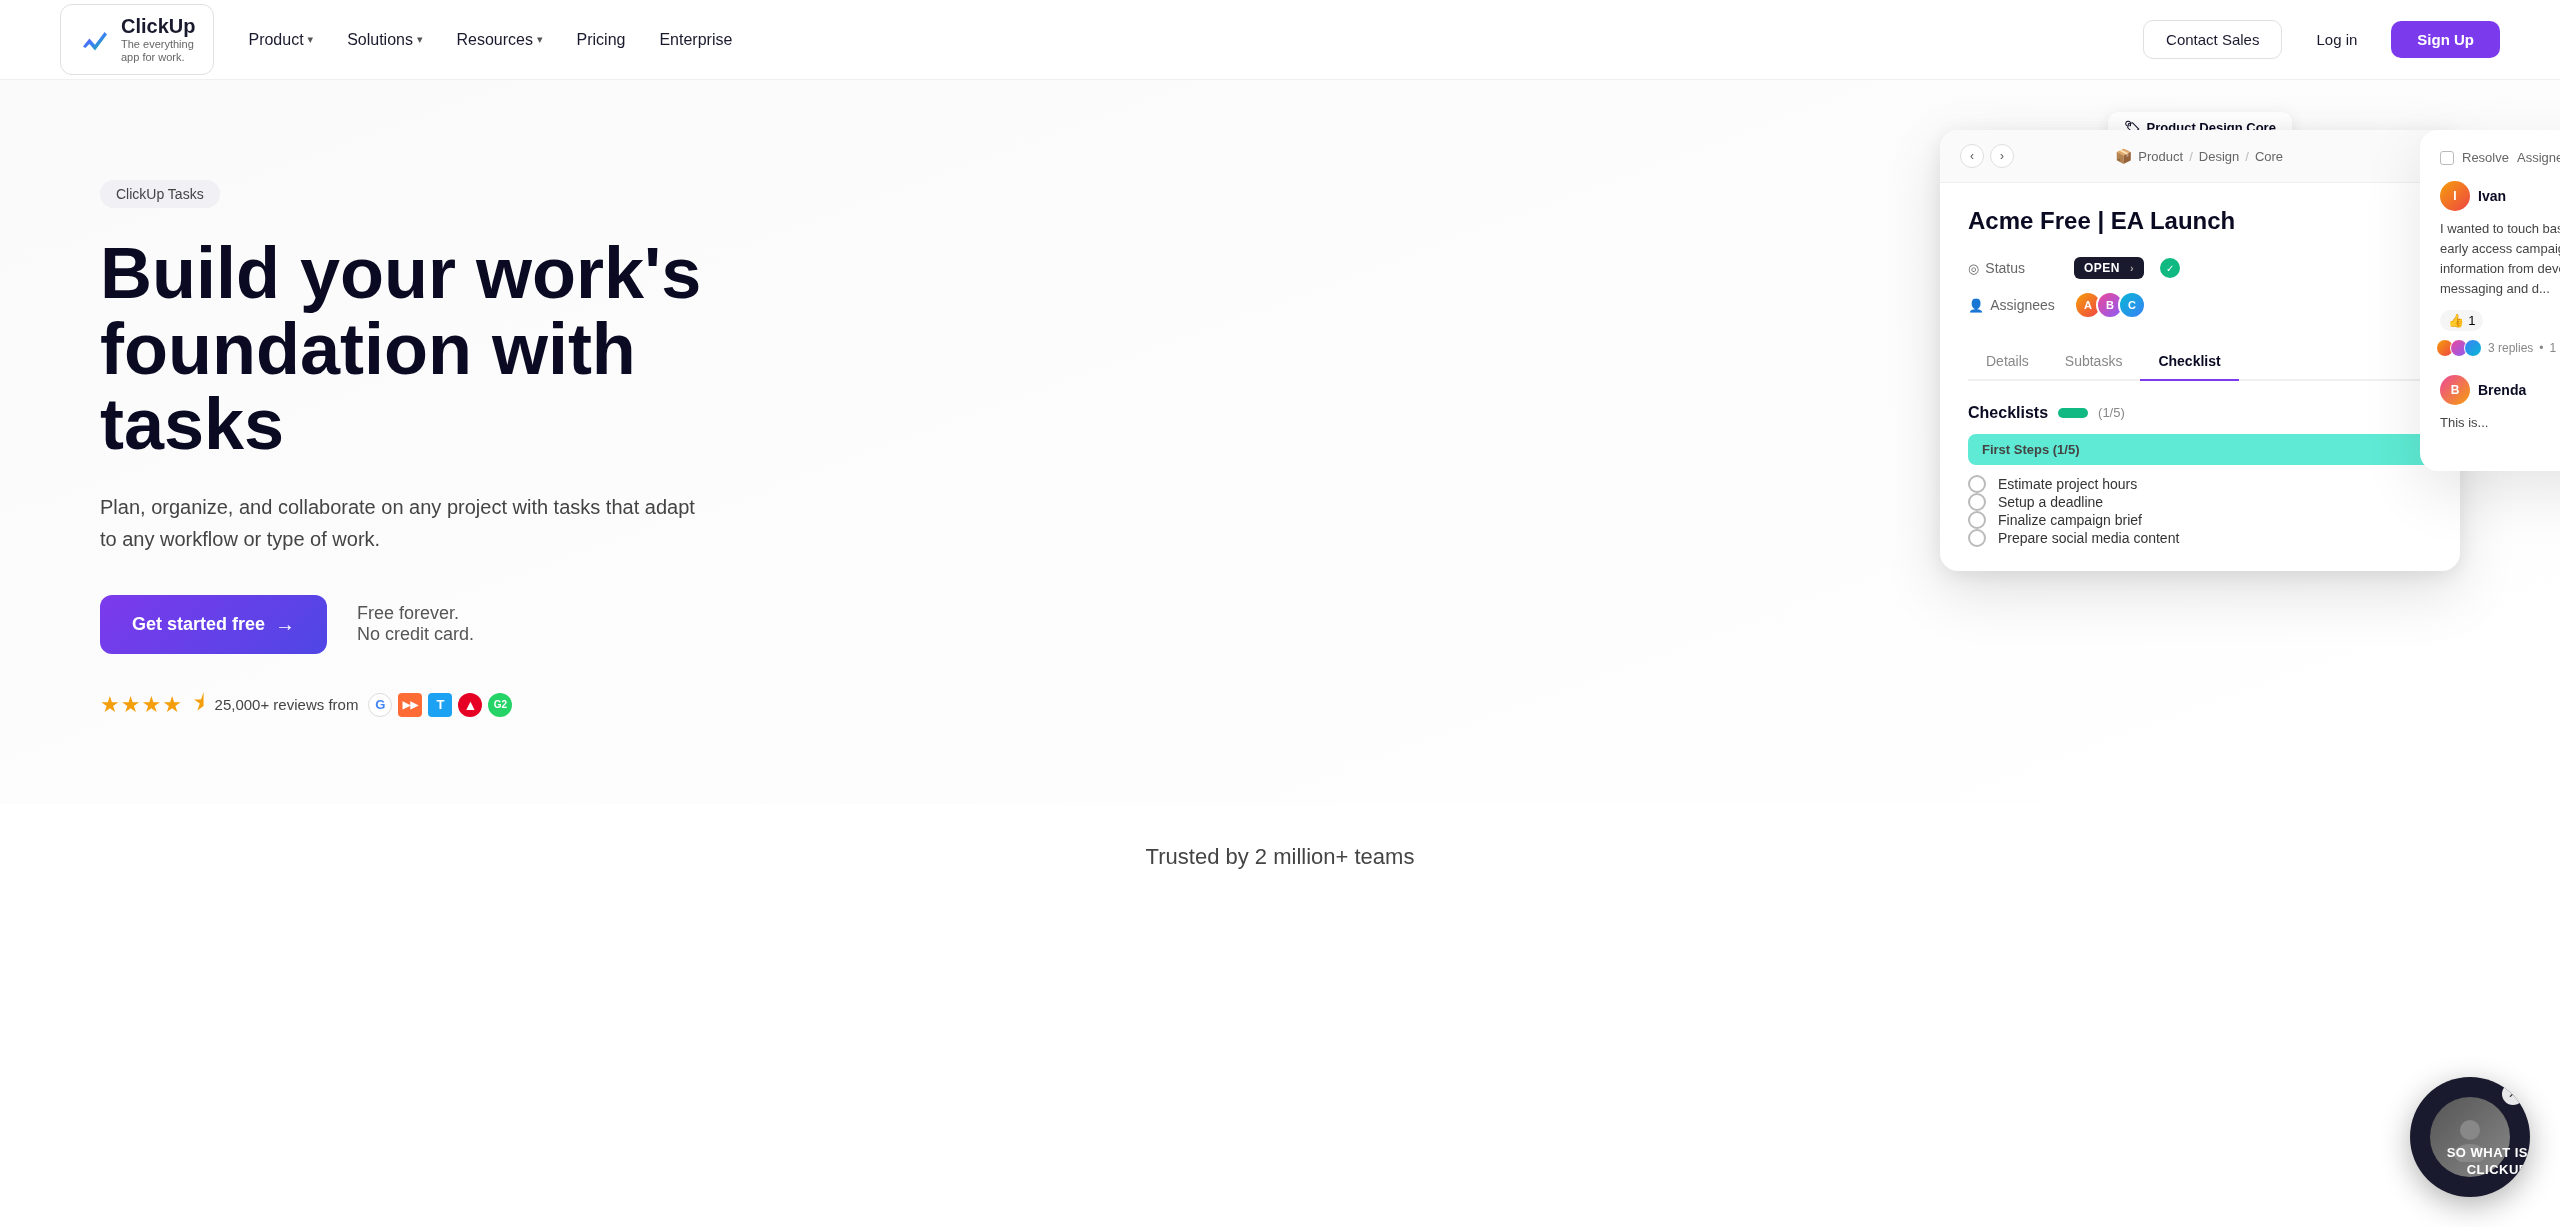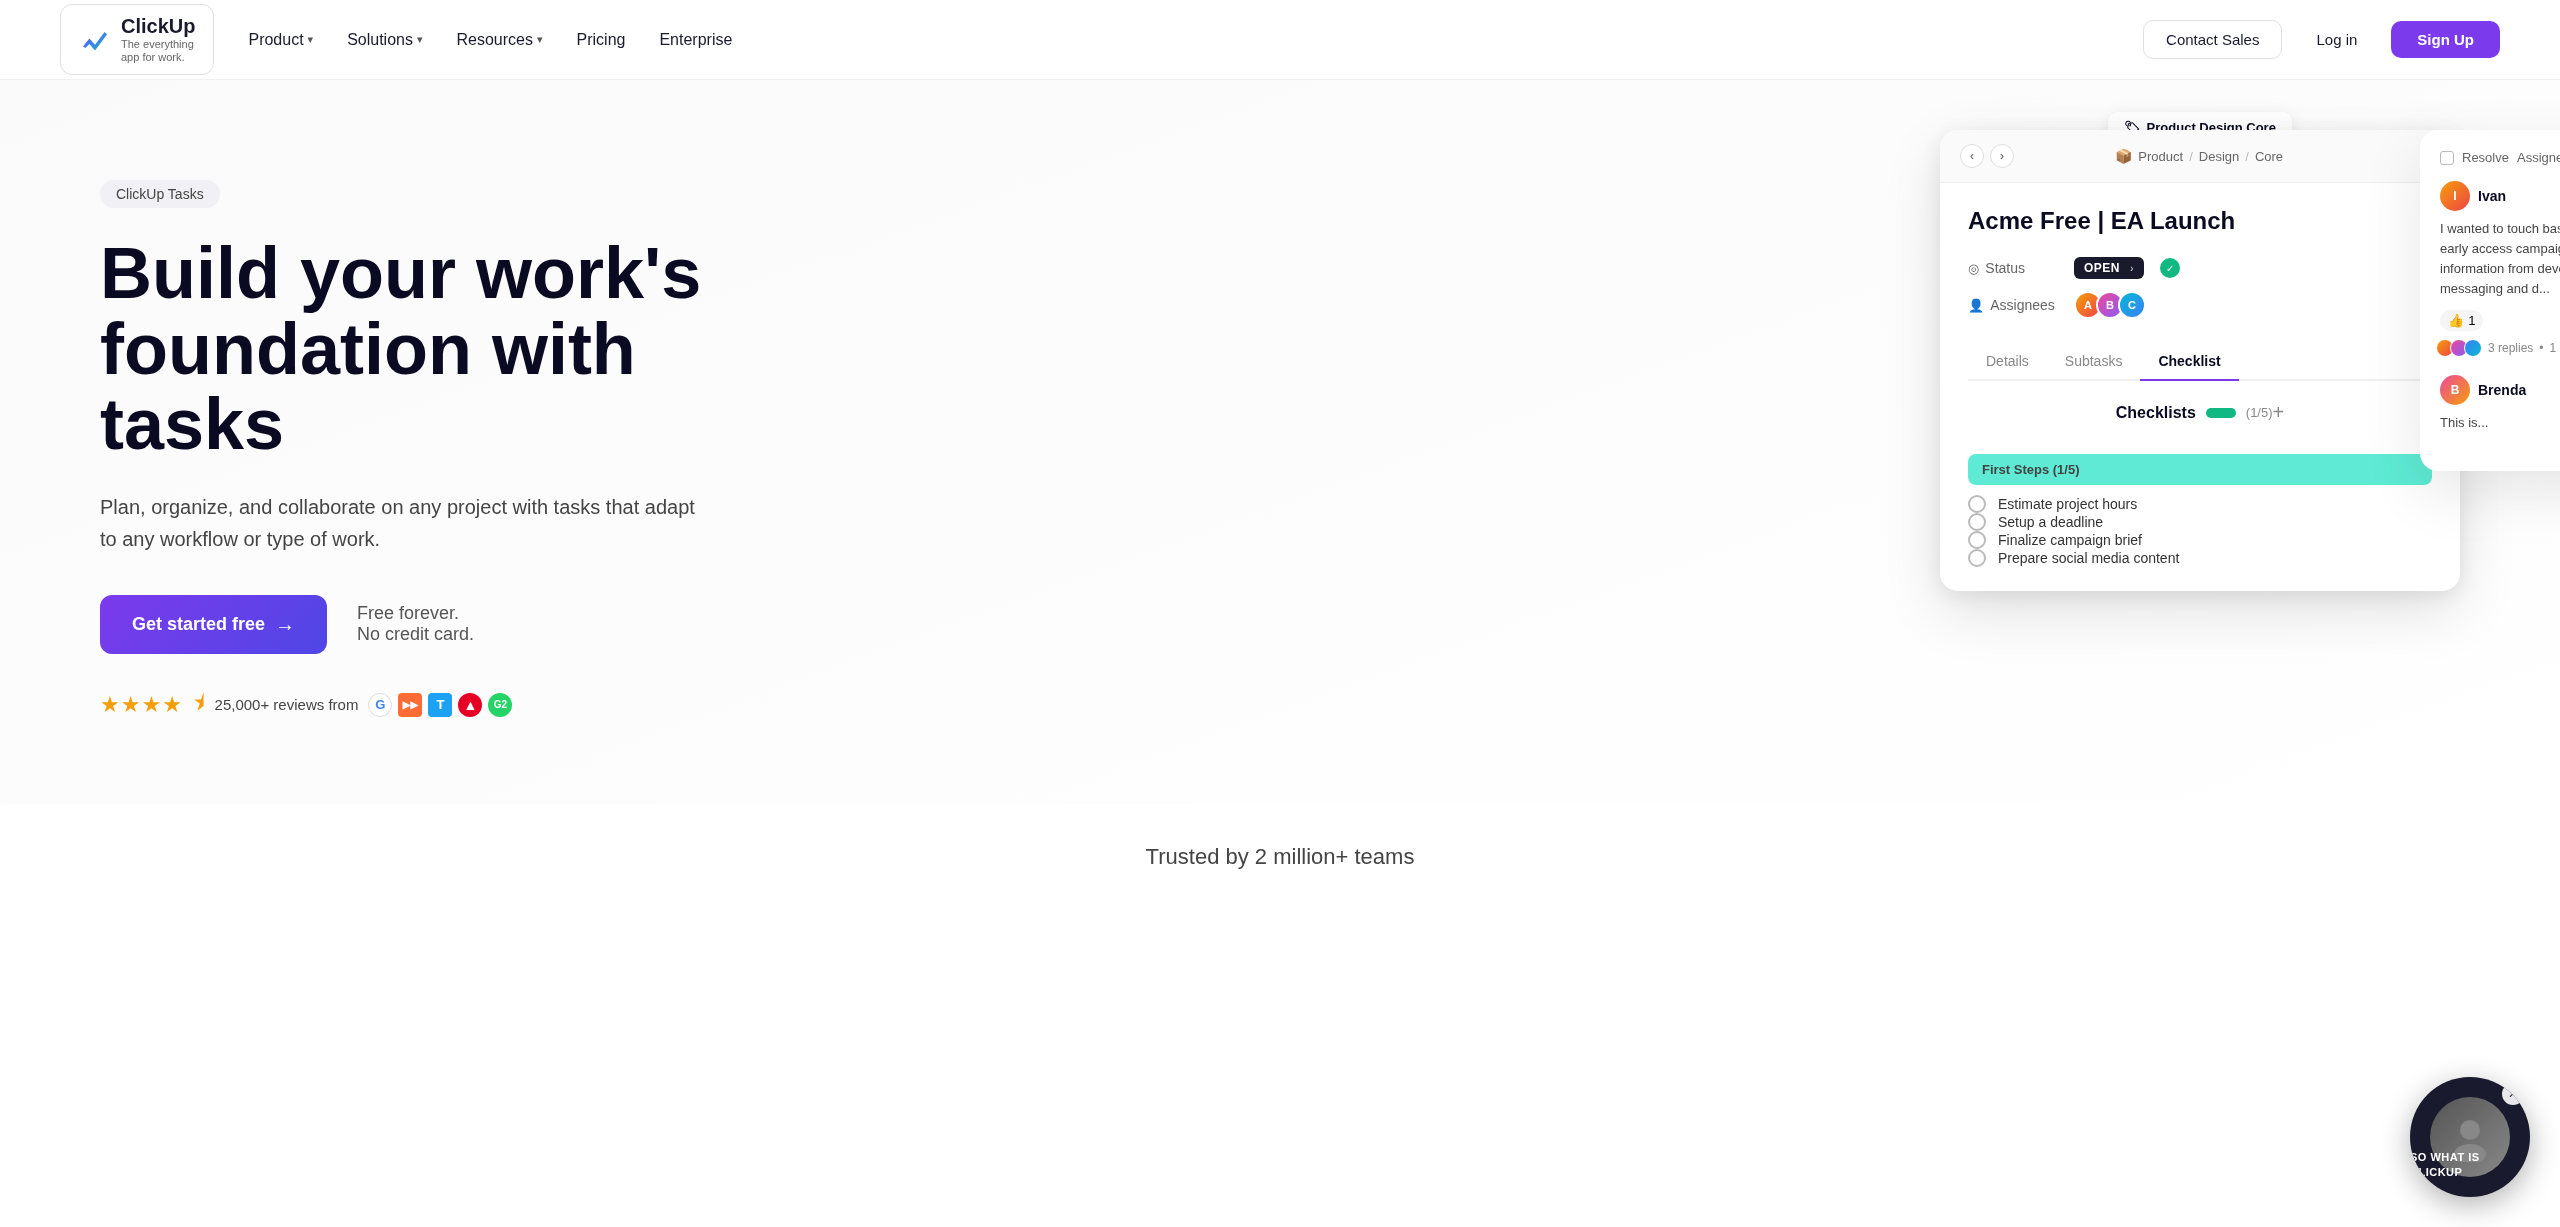--- a/index.html
+++ b/index.html
@@ -126,21 +126,21 @@
     .avatar:first-child { margin-left: 0; }
     .av1 { background: linear-gradient(135deg, #f59e0b, #ef4444); color: #fff; }
     .av2 { background: linear-gradient(135deg, #ec4899, #8b5cf6); color: #fff; }
     .av3 { background: linear-gradient(135deg, #06b6d4, #3b82f6); color: #fff; }
     .card-tabs { display: flex; gap: 0; border-bottom: 2px solid #f0f0f0; margin-bottom: 20px; }
     .card-tab {
       padding: 10px 18px; font-size: 14px; color: #888; cursor: pointer;
       border-bottom: 2px solid transparent; margin-bottom: -2px;
     }
     .card-tab.active { color: #0a0a23; font-weight: 600; border-bottom-color: #7c3aed; }
-    .checklists-header { display: flex; align-items: center; justify-content: center; margin-bottom: 30px; }
+    .checklists-header { display: flex; align-items: center; justify-content: space-between; margin-bottom: 10px; }
     .checklists-title { display: flex; align-items: center; gap: 10px; font-size: 16px; font-weight: 700; color: #0a0a23; }
     .checklist-pill {
       width: 30px; height: 10px; background: #10b981; border-radius: 5px;
     }
     .checklist-count { font-size: 13px; color: #888; font-weight: 400; }
     .checklist-add { font-size: 20px; color: #888; cursor: pointer; }
     .checklist-group-label {
       background: #5eead4; border-radius: 8px; padding: 8px 14px;
       font-size: 13px; font-weight: 600; color: #444; margin-bottom: 10px;
     }
@@ -187,22 +187,22 @@
       display: flex; align-items: center; justify-content: center;
       cursor: pointer;
     }
     .video-close {
       position: absolute; top: 6px; right: 6px;
       width: 22px; height: 22px; border-radius: 50%; background: rgba(255,255,255,0.9);
       display: flex; align-items: center; justify-content: center;
       font-size: 12px; color: #333; cursor: pointer; z-index: 10;
     }
     .video-label {
-      position: absolute; bottom: 18px; left: 0; right: 16px; text-align: left;
-      font-size: 11px; font-weight: 700; color: #fff; letter-spacing: 0.5px;
+      position: absolute; bottom: 18px; left: 0; right: 2px; text-align: right;
+      font-size: 13px; font-weight: 700; color: #fff; letter-spacing: 0.5px;
       line-height: 1.3; text-transform: uppercase;
     }
     .video-person {
       width: 80px; height: 80px; border-radius: 50%; background: linear-gradient(135deg, #555, #888);
       display: flex; align-items: center; justify-content: center;
     }
 
     
     .trusted-section {
       text-align: center; padding: 40px 0 20px;

